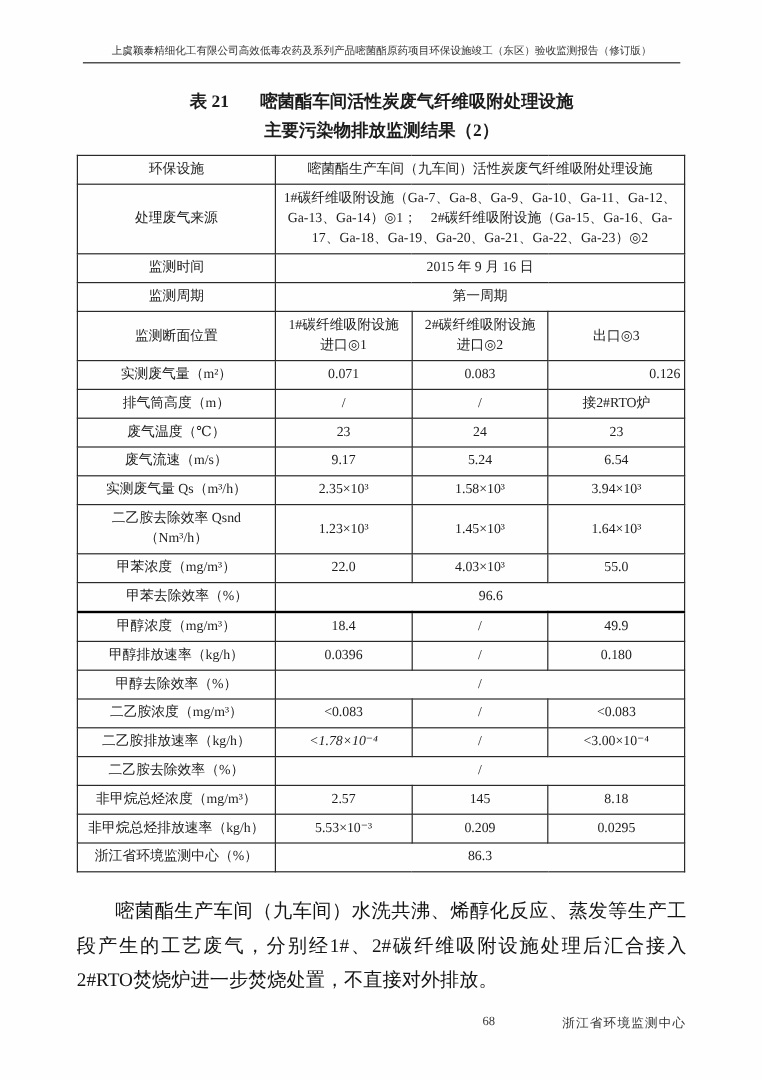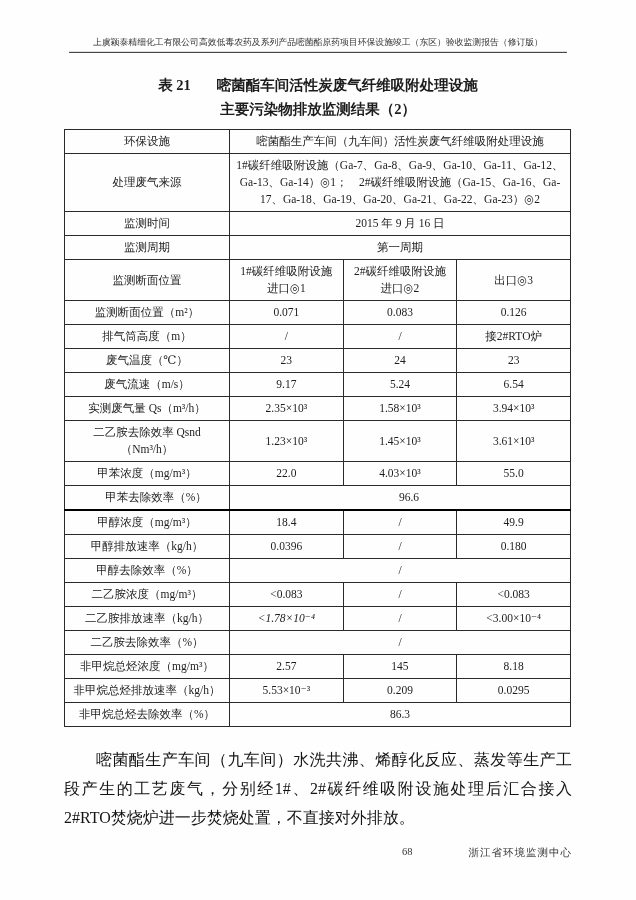--- a/index.html
+++ b/index.html
@@ -88,24 +88,24 @@
         </tr>
         <tr>
           <th class="label">监测断面位置</th>
           <td style="width: 108px;">1#碳纤维吸附设施
 进口◎1</td>
           <td style="width: 110px;">2#碳纤维吸附设施
 进口◎2</td>
           <td style="width: 122px;">出口◎3</td>
         </tr>
         <tr>
-          <th class="label">监测断面位置（m²）</th>
+          <th class="label">实测废气量（m²）</th>
           <td style="width: 108px;">0.071</td>
           <td style="width: 110px;">0.083</td>
-          <td style="width: 122px;">0.126</td>
+          <td style="width: 122px; text-align: right;">0.126</td>
         </tr>
         <tr>
           <th class="label">排气筒高度（m）</th>
           <td style="width: 108px;">/</td>
           <td style="width: 110px;">/</td>
           <td class="bold" style="width: 122px;">接2#RTO炉</td>
         </tr>
         <tr>
           <th class="label">废气温度（℃）</th>
           <td style="width: 108px;">23</td>
@@ -121,21 +121,21 @@
         <tr>
           <th class="label">实测废气量 Qs（m³/h）</th>
           <td style="width: 108px;">2.35×10³</td>
           <td style="width: 110px;">1.58×10³</td>
           <td style="width: 122px;">3.94×10³</td>
         </tr>
         <tr>
           <th class="label">二乙胺去除效率 Qsnd（Nm³/h）</th>
           <td style="width: 108px;">1.23×10³</td>
           <td style="width: 110px;">1.45×10³</td>
-          <td style="width: 122px;">3.61×10³</td>
+          <td style="width: 122px;">1.64×10³</td>
         </tr>
         <tr>
           <th class="label">甲苯浓度（mg/m³）</th>
           <td style="width: 108px;">22.0</td>
           <td style="width: 110px;">4.03×10³</td>
           <td style="width: 122px;">55.0</td>
         </tr>
         <tr class="thick">
           <th class="label">甲苯去除效率（%）</th>
           <td colspan="3">96.6</td>
@@ -178,21 +178,21 @@
           <td style="width: 110px;">145</td>
           <td style="width: 122px;">8.18</td>
         </tr>
         <tr>
           <th class="label">非甲烷总烃排放速率（kg/h）</th>
           <td style="width: 108px;">5.53×10⁻³</td>
           <td style="width: 110px;">0.209</td>
           <td style="width: 122px;">0.0295</td>
         </tr>
         <tr>
-          <th class="label">非甲烷总烃去除效率（%）</th>
+          <th class="label">浙江省环境监测中心（%）</th>
           <td colspan="3">86.3</td>
         </tr>
       </tbody>
   </table>
 
   <div class="body-par">嘧菌酯生产车间（九车间）水洗共沸、烯醇化反应、蒸发等生产工段产生的工艺废气，分别经1#、2#碳纤维吸附设施处理后汇合接入2#RTO焚烧炉进一步焚烧处置，不直接对外排放。</div>
 
 </div>
 
 <div class="footer">

